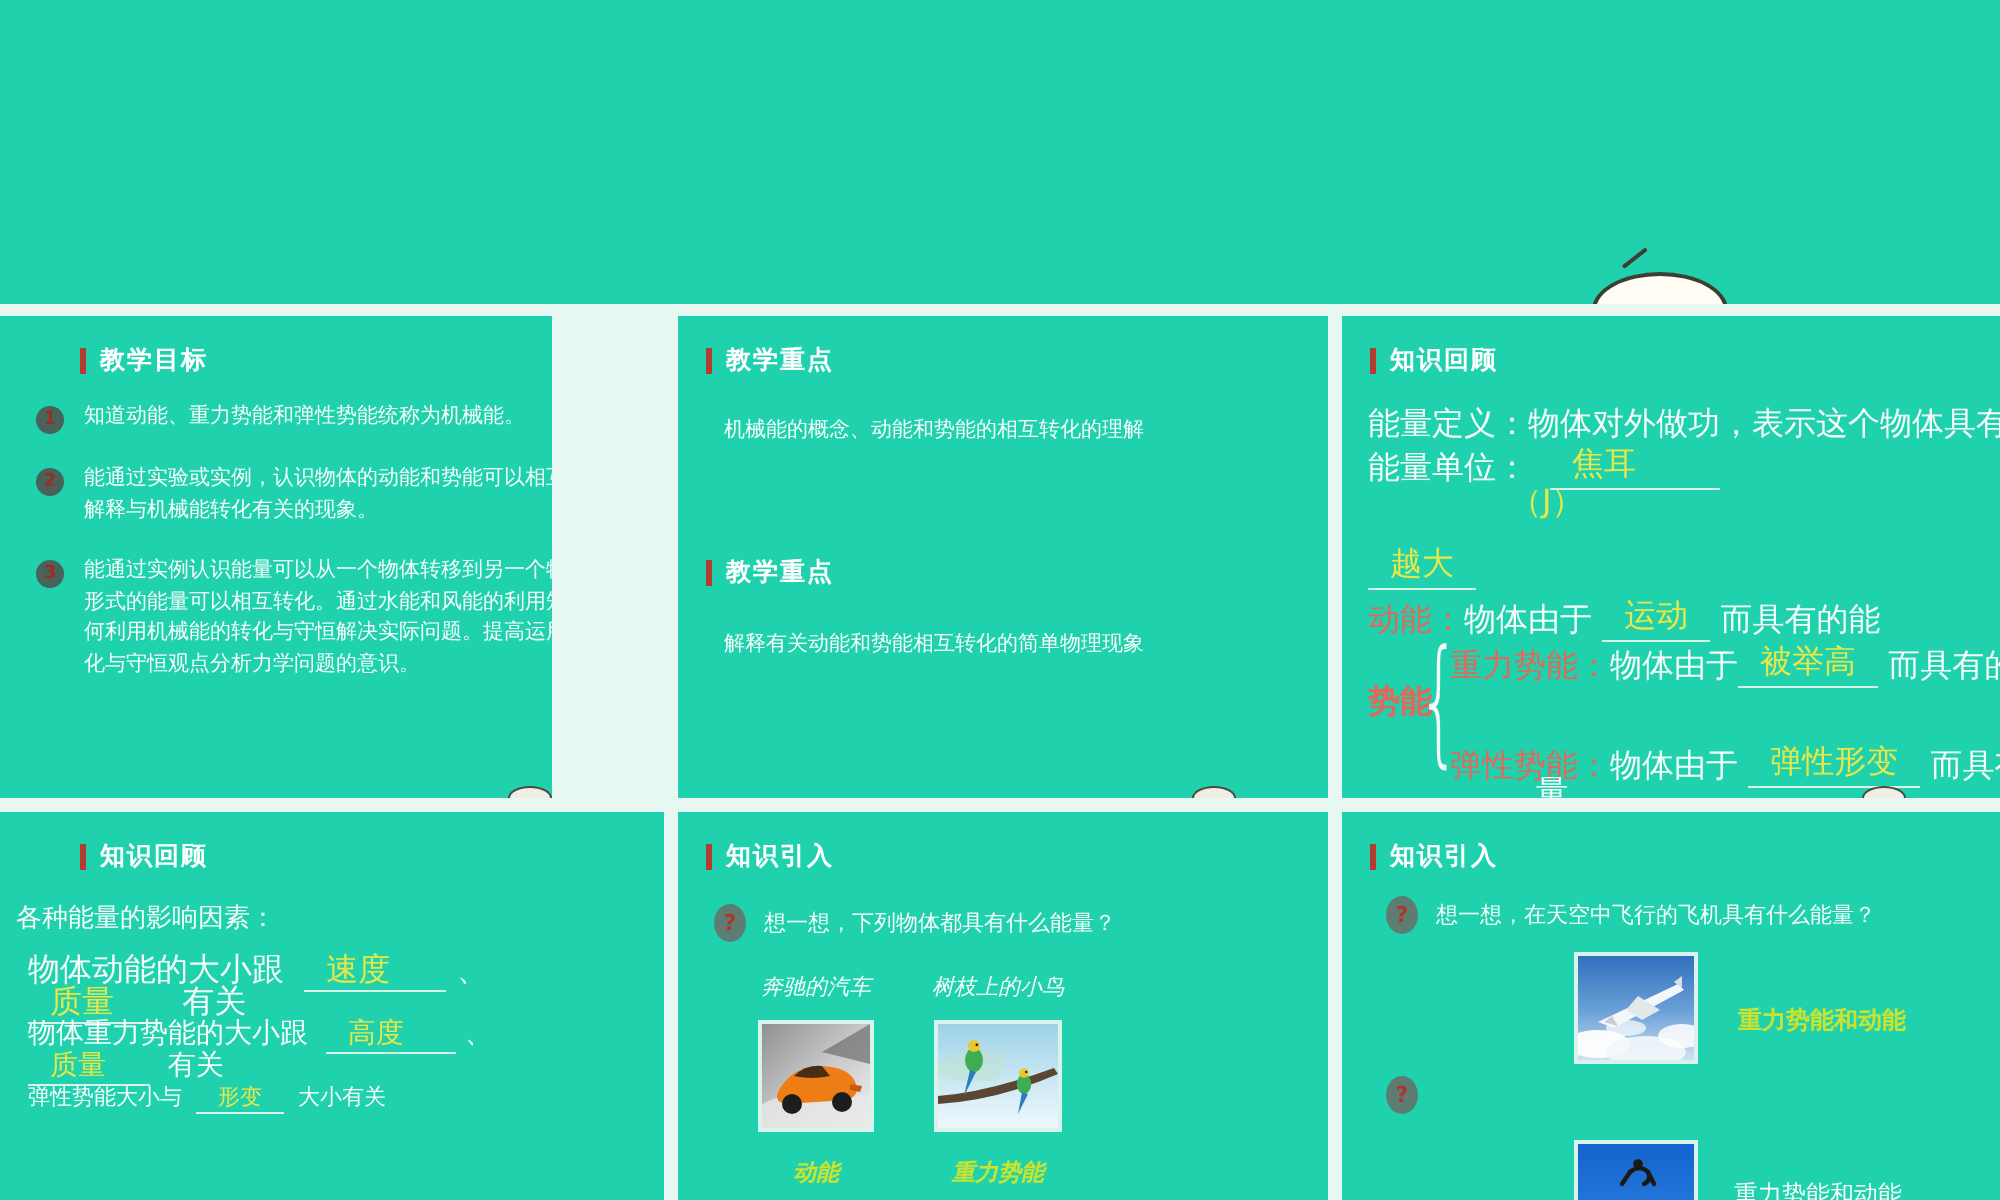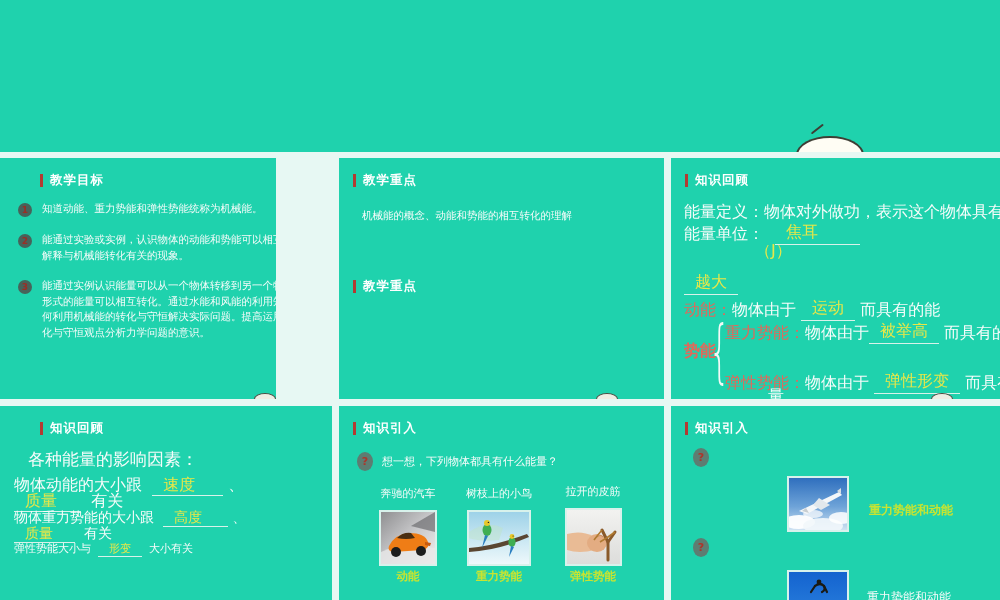--- a/index.html
+++ b/index.html
@@ -30,25 +30,25 @@
 
   .bullet{position:absolute;width:14px;height:14px;border-radius:50%;background:#47635a;
     color:#9c2d24;font-size:9px;font-weight:bold;display:flex;align-items:center;justify-content:center;}
   .qrow{position:absolute;display:flex;align-items:center;gap:9px;color:#f6fcfa;font-size:11px;white-space:nowrap;}
   .qmark{flex:0 0 auto;width:16px;height:19px;border-radius:50%;background:#5d7d72;
     color:#ad352a;font-weight:bold;font-size:11px;display:flex;align-items:center;justify-content:center;}
 
   .photo{position:absolute;border:2px solid #d8f2ec;box-sizing:border-box;}
   .photo svg{display:block;}
 
-  .card{position:absolute;display:flex;flex-direction:column;align-items:center;}
+  .card{position:absolute;display:flex;flex-direction:column;align-items:center;font-style:italic;}
   .card .cap{color:#f6fcfa;font-size:11px;white-space:nowrap;margin-bottom:9px;}
   .card .ph{border:2px solid #d8f2ec;}
   .card .ph svg{display:block;}
-  .card .albl{margin-top:3px;font-size:11.5px;font-weight:bold;color:#c8e431;white-space:nowrap;}
+  .card .albl{margin-top:13px;font-size:11.5px;font-weight:bold;color:#c8e431;white-space:nowrap;}
 
   .dome{position:absolute;background:#fffdf4;border:2px solid #3e3e35;border-bottom:none;
     border-radius:50% 50% 0 0 / 100% 100% 0 0;}
   .stem{position:absolute;width:15px;height:2.4px;background:#3e3e35;border-radius:2px;transform:rotate(-38deg);}
   .mark{position:absolute;bottom:0;width:20px;height:5px;background:#efeee4;
     border:1.5px solid #4a4a40;border-bottom:none;border-radius:50% 50% 0 0 / 100% 100% 0 0;}
 
   .brace{position:absolute;color:#f2faf7;font-size:60px;font-weight:200;transform:scaleX(.55) scaleY(1.15);transform-origin:left center;}
 </style>
 </head>
@@ -76,20 +76,21 @@
 <div class="slide" id="slide-b">
   <div class="hdr" style="left:14px;">
     <span class="bar"></span>
     <span class="t">教学重点</span>
   </div>
   <div class="p" style="left:23px;top:50px;width:290px;">机械能的概念、动能和势能的相互转化的理解</div>
   <div class="hdr" style="left:14px;top:120px;">
     <span class="bar"></span>
     <span class="t">教学重点</span>
   </div>
+  <div class="p" style="left:23px;top:157px;width:290px;">解释有关动能和势能相互转化的简单物理现象</div>
   <div class="mark" style="left:257px;"></div>
 </div>
 
 <div class="slide" id="slide-c">
   <div class="hdr" style="left:14px;">
     <span class="bar"></span>
     <span class="t">知识回顾</span>
   </div>
   <div class="row" style="left:13px;top:42px;">
     <span>能量定义：物体对外做功，表示这个物体具有</span>
@@ -131,21 +132,21 @@
     <span>量</span>
   </div>
   <div class="mark" style="left:260px;"></div>
 </div>
 
 <div class="slide" id="slide-d">
   <div class="hdr">
     <span class="bar"></span>
     <span class="t">知识回顾</span>
   </div>
-  <div class="p" style="left:28px;top:46px;font-size:17px;">各种能量的影响因素：</div>
+  <div class="p" style="left:8px;top:46px;font-size:13px;">各种能量的影响因素：</div>
   <div class="p" style="left:14px;top:71px;width:300px;font-size:16px;line-height:16px;">
     <span>物体动能的大小跟</span>&nbsp;
     <span class="ans" style="padding-right:28px;">速度</span>
     <span>、</span>
     <span class="ans" style="padding-right:24px;">质量</span>&nbsp;
     <span>有关</span>
   </div>
   <div class="p" style="left:14px;top:103px;width:302px;font-size:14px;line-height:16px;">
     <span>物体重力势能的大小跟</span>&nbsp;
     <span class="ans" style="padding-right:26px;">高度</span>
@@ -218,50 +219,30 @@
           <ellipse cx="43" cy="30" rx="3.6" ry="5" fill="#3fae52"></ellipse>
           <circle cx="43" cy="24.5" r="2.4" fill="#e8c82a"></circle>
           <path d="M42 34 L40 45 L45 35 Z" fill="#2a7ec0"></path>
           <circle cx="44.1" cy="24" r="0.6" fill="#222"></circle>
         </g>
       </svg>
     </div>
     <div class="albl">重力势能</div>
   </div>
 
-  <div class="card" style="left:206px;top:78px;width:96px;">
-    <div class="cap">拉开的皮筋</div>
-    <div class="ph">
-      <svg width="53" height="54" viewBox="0 0 53 54">
-        <defs>
-            <linearGradient id="slbg" x1="0" y1="0" x2="0" y2="1">
-          <stop offset="0" stop-color="#f2f2f0"></stop>
-              <stop offset="1" stop-color="#dddddb"></stop>
-        </linearGradient>
-          </defs>
-        <rect width="53" height="54" fill="url(#slbg)"></rect>
-        <path d="M0 24 Q14 20 26 26 L28 40 Q12 44 0 40 Z" fill="#e9bb95"></path>
-        <ellipse cx="30" cy="33" rx="10" ry="9" fill="#e3ac82"></ellipse>
-        <path d="M30 27 Q34 24 36 27" stroke="#c78f63" stroke-width="1.2" fill="none"></path>
-        <path d="M41 50 L41 32 L35 20" stroke="#8a5a2a" stroke-width="3" fill="none" stroke-linecap="round"></path>
-        <path d="M41 32 L48 22" stroke="#8a5a2a" stroke-width="3" fill="none" stroke-linecap="round"></path>
-        <path d="M35 20 Q30 26 27 30 M48 22 Q40 28 33 32" stroke="#b07a30" stroke-width="1.6" fill="none"></path>
-      </svg>
-    </div>
-    <div class="albl">弹性势能</div>
-  </div>
 </div>
 
 <div class="slide" id="slide-f">
   <div class="hdr" style="left:14px;">
     <span class="bar"></span>
     <span class="t">知识引入</span>
   </div>
   <div class="qrow" style="left:22px;top:42px;">
     <span class="qmark">?</span>
+    <span>想一想，在天空中飞行的飞机具有什么能量？</span>
   </div>
   <div class="photo" style="left:116px;top:70px;">
     <svg width="58" height="52" viewBox="0 0 58 52">
       <defs>
           <linearGradient id="skybg" x1="0" y1="0" x2="0" y2="1">
         <stop offset="0" stop-color="#2f6fbe"></stop>
             <stop offset="0.55" stop-color="#6ea3d8"></stop>
             <stop offset="1" stop-color="#cfe2f2"></stop>
       </linearGradient>
         </defs>

